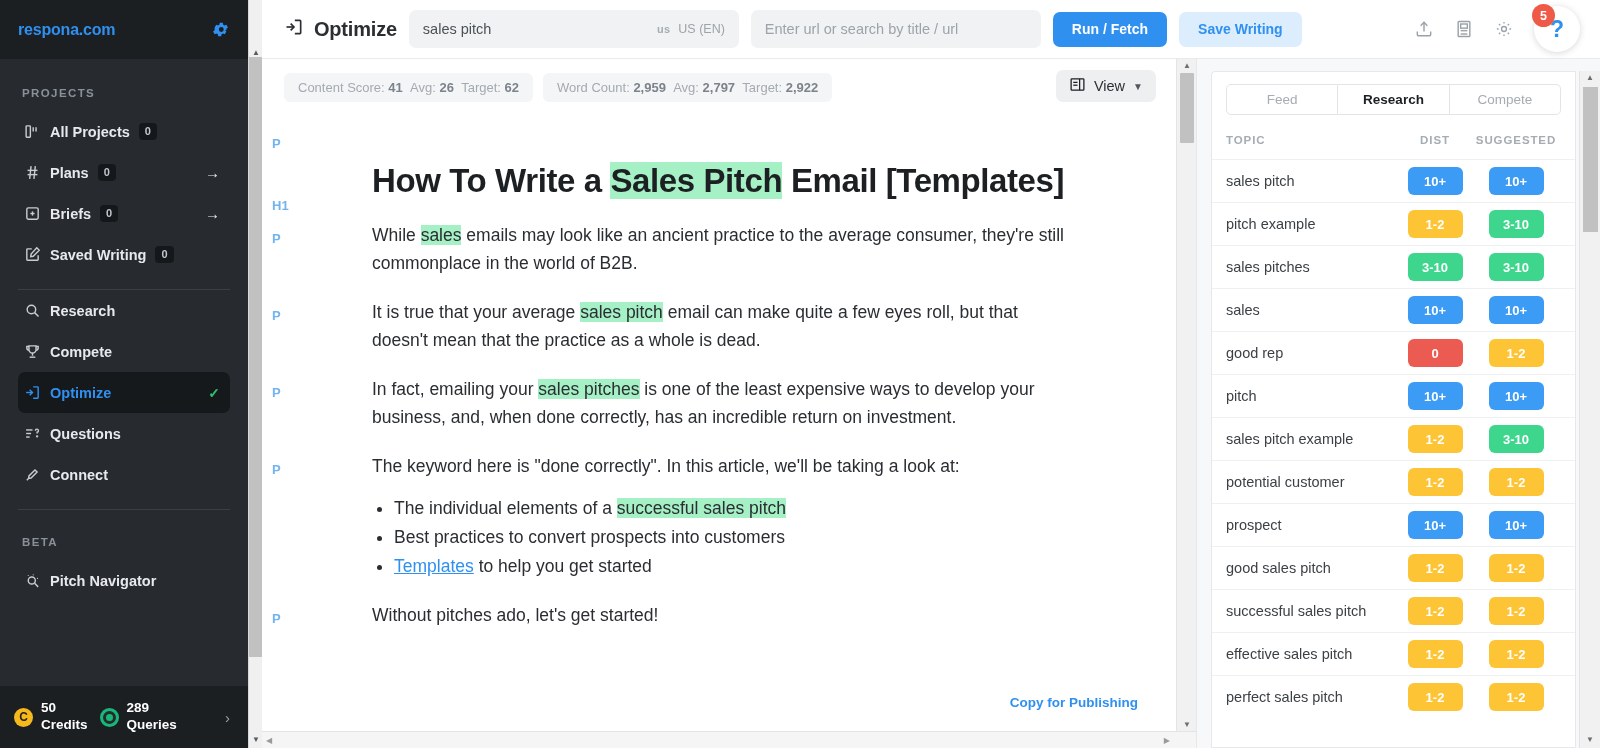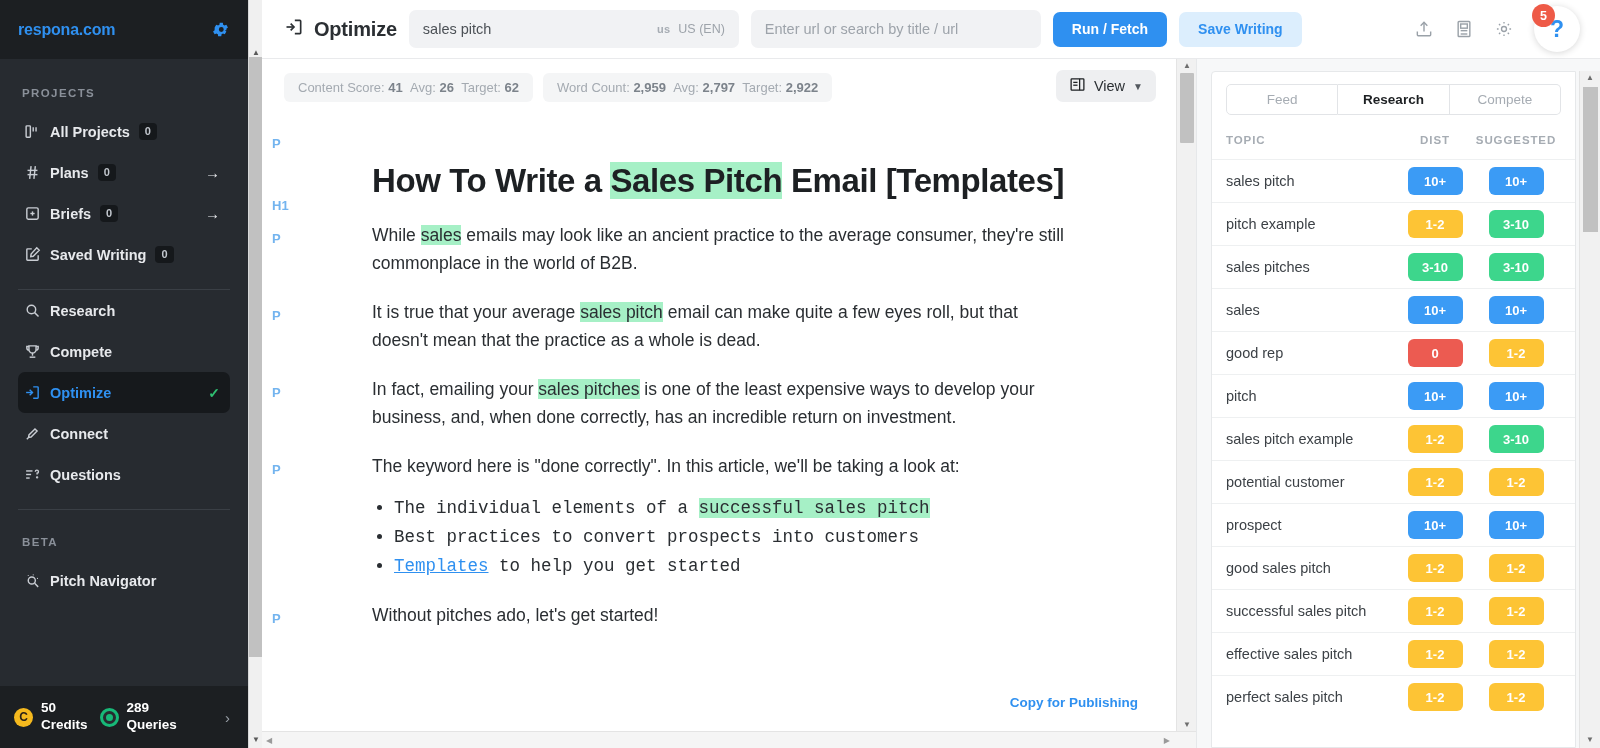--- a/index.html
+++ b/index.html
@@ -161,21 +161,21 @@
     font-size: 13px; font-weight: bold;
   }
   .blk .body { margin-left: 110px; max-width: 700px; }
   h1.doc-h1 {
     font-size: 33px; font-weight: bold; color: #1D2023;
     line-height: 1.17; letter-spacing: -.4px;
   }
   p.doc-p {
     font-size: 17.5px; color: #2A2E32; line-height: 1.63;
   }
-  ul.doc-ul { margin: 0 0 0 22px; font-family: Liberation Mono, monospace; }
+  ul.doc-ul { margin: 0 0 0 22px; }
   ul.doc-ul li { font-size: 17.5px; color: #2A2E32; line-height: 1.65; }
   .hl { background: #A6F0C6; }
   .lnk { color: #2F90F0; text-decoration: underline; cursor: pointer; }
   .copy-pub {
     position: absolute; right: 58px; bottom: 38px;
     color: #2F90F0; font-size: 13.5px; font-weight: bold; cursor: pointer; margin-left: 15px;
   }
 
   
   .doc-vsb {
@@ -352,38 +352,38 @@
               <polyline points="8,8 12,12 8,16"></polyline>
             </svg>
         </span>
         <span class="lbl">Optimize</span>
         <span class="chk">✓</span>
       </div>
 
       <div class="sb-item">
         <span class="ico">
           <svg width="17" height="17" viewBox="0 0 24 24" fill="none" stroke="currentColor" stroke-width="2">
-              <path d="M15.5 5.5 18.5 8.5 10 17l-3.5.5.5-3.5z"></path>
-              <line x1="6" y1="18" x2="4" y2="20"></line>
-            </svg>
-        </span>
-        <span class="lbl">Connect</span>
-      </div>
-
-      <div class="sb-item">
-        <span class="ico">
-          <svg width="17" height="17" viewBox="0 0 24 24" fill="none" stroke="currentColor" stroke-width="2">
               <line x1="3" y1="7" x2="12" y2="7"></line>
               <line x1="3" y1="12" x2="10" y2="12"></line>
               <line x1="3" y1="17" x2="8" y2="17"></line>
               <path d="M16 8a2.2 2.2 0 1 1 2.5 2.2V12"></path>
               <circle cx="18.5" cy="16" r=".7" fill="currentColor"></circle>
             </svg>
         </span>
         <span class="lbl">Questions</span>
+      </div>
+
+      <div class="sb-item">
+        <span class="ico">
+          <svg width="17" height="17" viewBox="0 0 24 24" fill="none" stroke="currentColor" stroke-width="2">
+              <path d="M15.5 5.5 18.5 8.5 10 17l-3.5.5.5-3.5z"></path>
+              <line x1="6" y1="18" x2="4" y2="20"></line>
+            </svg>
+        </span>
+        <span class="lbl">Connect</span>
       </div>
 
       <div class="sb-div"></div>
 
       <div class="sb-section">BETA</div>
 
       <div class="sb-item">
         <span class="ico">
           <svg width="17" height="17" viewBox="0 0 24 24" fill="none" stroke="currentColor" stroke-width="2">
               <circle cx="11" cy="12" r="5"></circle>

